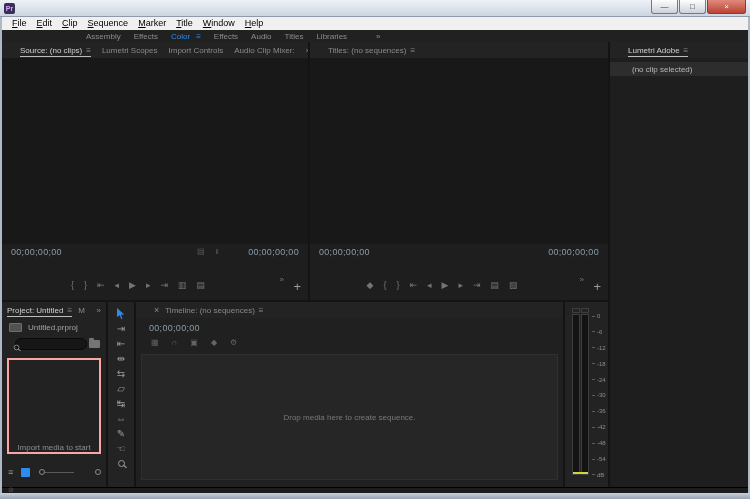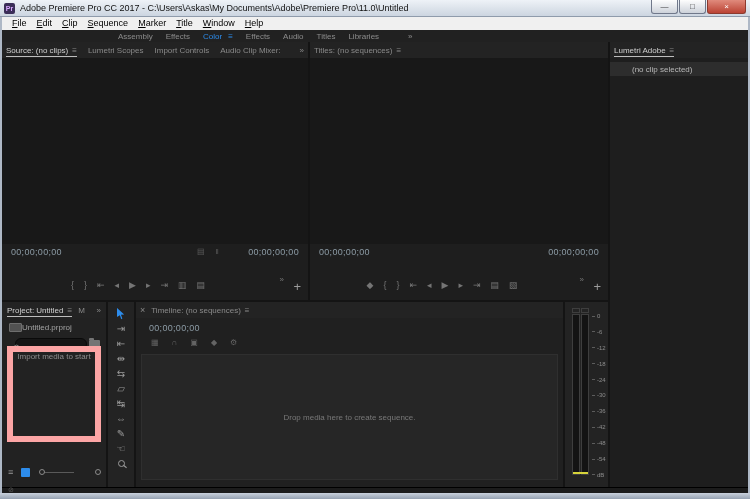--- a/index.html
+++ b/index.html
@@ -22,29 +22,29 @@
   .bottomframe{position:absolute;left:0;bottom:0;width:750px;height:6px;
     background:linear-gradient(#c9d1dc,#96a2b2)}
 
   
   .client{position:absolute;left:2px;top:17px;width:652px;height:476px;background:#141414}
   .menubar{position:absolute;left:0;top:0;width:746px;height:13px;background:#f0f0f0;
     display:flex;align-items:center;padding-left:5px}
   .menu-item{font-size:9px;color:#000;padding:0 5px;line-height:13px;white-space:nowrap}
   .menu-item u{text-decoration:underline}
   .wsbar{position:absolute;left:0;top:13px;width:746px;height:12px;background:#212121;
-    display:flex;align-items:center;padding-left:116px;gap:13px;overflow:hidden}
+    display:flex;align-items:center;padding-left:84px;gap:13px;overflow:hidden}
   .ws-tab{font-size:8px;color:#8c8c8c;white-space:nowrap}
   .ws-tab.active{color:#2d8ceb}
   .ws-menu{font-size:8px;color:#2d8ceb;margin-left:-7px}
   .ws-overflow{font-size:8px;color:#8c8c8c;margin-left:16px}
 
   .panelzone{position:absolute;left:0;top:25px;width:746px;height:445px}
   .panel{position:absolute;background:#1e1e1e}
-  .phead{height:16px;background:#232323;display:flex;align-items:center;padding:0 4px;gap:11px;overflow:hidden}
+  .phead{height:16px;background:#232323;display:flex;align-items:center;padding:0 18px;gap:11px;overflow:hidden}
   .ptab{font-size:8px;color:#8a8a8a;display:flex;align-items:center;gap:4px;height:100%;
     position:relative;white-space:nowrap}
   .ptab.active{color:#d0d0d0}
   .ptab.active::after{content:'';position:absolute;left:0;right:0;bottom:1px;height:1px;background:#bdbdbd}
   .pmenu{font-size:8px;color:#8a8a8a}
   .overflow{margin-left:auto;font-size:8px;color:#8a8a8a}
 
   
   .viewer{position:absolute;top:16px;left:0;right:0;bottom:56px;background:#181818}
   .tc-row{position:absolute;left:0;right:0;bottom:42px;height:13px;display:flex;align-items:center;
@@ -55,32 +55,32 @@
     justify-content:center;gap:10px;color:#757575;font-size:9px}
   .ticon{line-height:1}
   .more-btn{position:absolute;right:24px;bottom:16px;font-size:8px;color:#757575}
   .add-btn{position:absolute;right:7px;bottom:7px;font-size:13px;color:#9c9c9c;line-height:1}
 
   
   .lum-msg{position:absolute;top:20px;left:0;right:0;height:14px;background:#2d2d2d;color:#b8b8b8;
     font-size:8px;display:flex;align-items:center;padding-left:22px}
 
   
-  .pfile-row{position:absolute;top:21px;left:7px;display:flex;align-items:center;gap:0}
+  .pfile-row{position:absolute;top:21px;left:7px;display:flex;align-items:center;gap:6px}
   .pfile-icon{width:13px;height:9px;background:#525252;border:1px solid #6e6e6e;border-radius:1px}
   .pfile-name{font-size:8px;color:#a4a4a4;white-space:nowrap}
   .psearch-row{position:absolute;top:36px;left:6px;right:6px;height:12px;display:flex;align-items:center}
   .psearch{width:72px;height:12px;background:#161616;border:1px solid #0a0a0a;border-radius:6px;
     color:#bbb;font-size:8px;padding:0 4px 0 14px;outline:none}
   .psearch-mag{position:absolute;left:5px;top:3px;color:#808080}
   .folder-icon{width:11px;height:8px;background:#757575;border-radius:1px;position:relative;margin-left:auto}
   .folder-icon::before{content:'';position:absolute;top:-2px;left:0;width:5px;height:2px;background:#757575;
     border-radius:1px 1px 0 0}
-  .pdrop{position:absolute;left:5px;right:5px;top:44px;height:96px;border:6px solid #fca5a5;
-    display:flex;align-items:flex-start;justify-content:center}
+  .pdrop{position:absolute;left:5px;right:5px;top:56px;height:96px;border:2px solid #fca5a5;
+    display:flex;align-items:flex-end;justify-content:center}
   .pdrop span{font-size:8px;color:#8d8d8d;text-align:center}
   .ptoolbar{position:absolute;left:6px;right:5px;bottom:9px;height:12px;display:flex;align-items:center;gap:8px}
   .list-icon{font-size:9px;color:#9a9a9a;line-height:1}
   .iconview-btn{width:9px;height:9px;background:#2d8ceb;border-radius:1px}
   .pslider{width:32px;height:1px;background:#5a5a5a;position:relative;margin-left:4px}
   .pslider .handle{position:absolute;left:-3px;top:-3px;width:6px;height:6px;border:1px solid #8a8a8a;
     border-radius:50%;background:#222}
   .circle-icon{width:6px;height:6px;border:1px solid #8a8a8a;border-radius:50%;margin-left:auto}
 
   
@@ -116,21 +116,20 @@
   .statusbar{position:absolute;left:0;top:470px;width:746px;height:6px;background:#1c1c1c;border-top:1px solid #000}
   .status-icon{position:absolute;left:6px;top:-2px;font-size:7px;color:#565656;line-height:1}
 </style>
 </head>
 <body>
 
 <div class="screen">
 
   <div class="titlebar">
     <div class="app-icon">Pr</div>
-    <span class="win-title">Adobe Premiere Pro CC 2017 - C:\Users\Askas\My Documents\Adobe\Premiere Pro\11.0\Untitled</span>
     <div class="win-controls">
       <div class="win-btn">—</div>
       <div class="win-btn">□</div>
       <div class="win-btn close">×</div>
     </div>
   </div>
 
   <div class="client">
 
     <div class="menubar" id="menubar">

